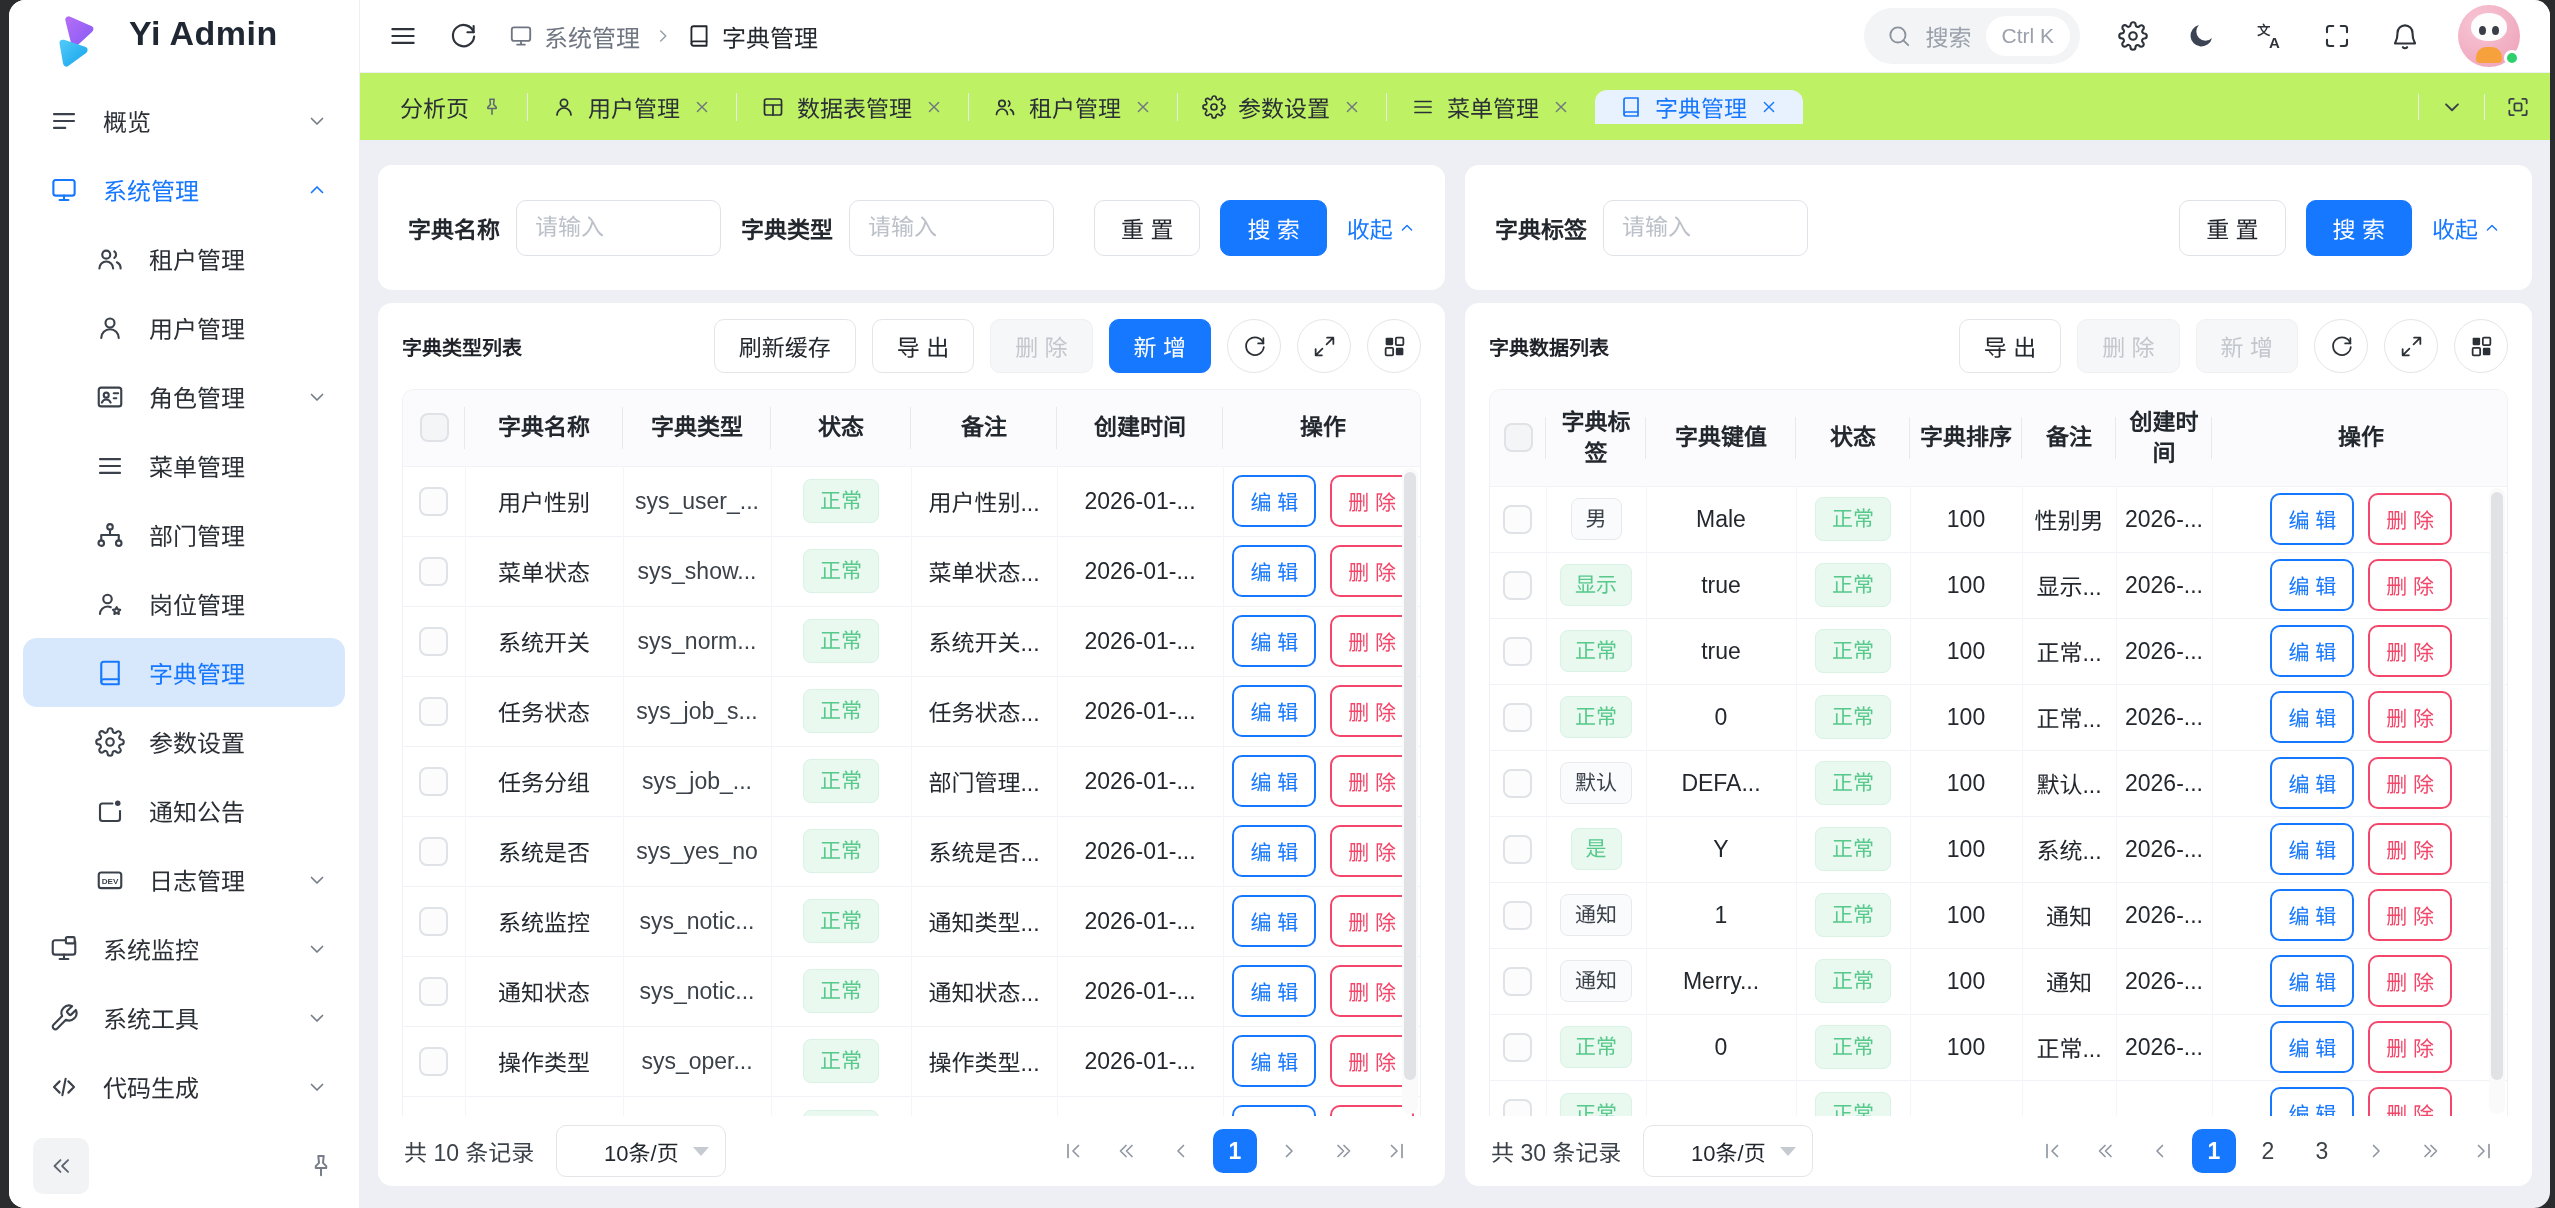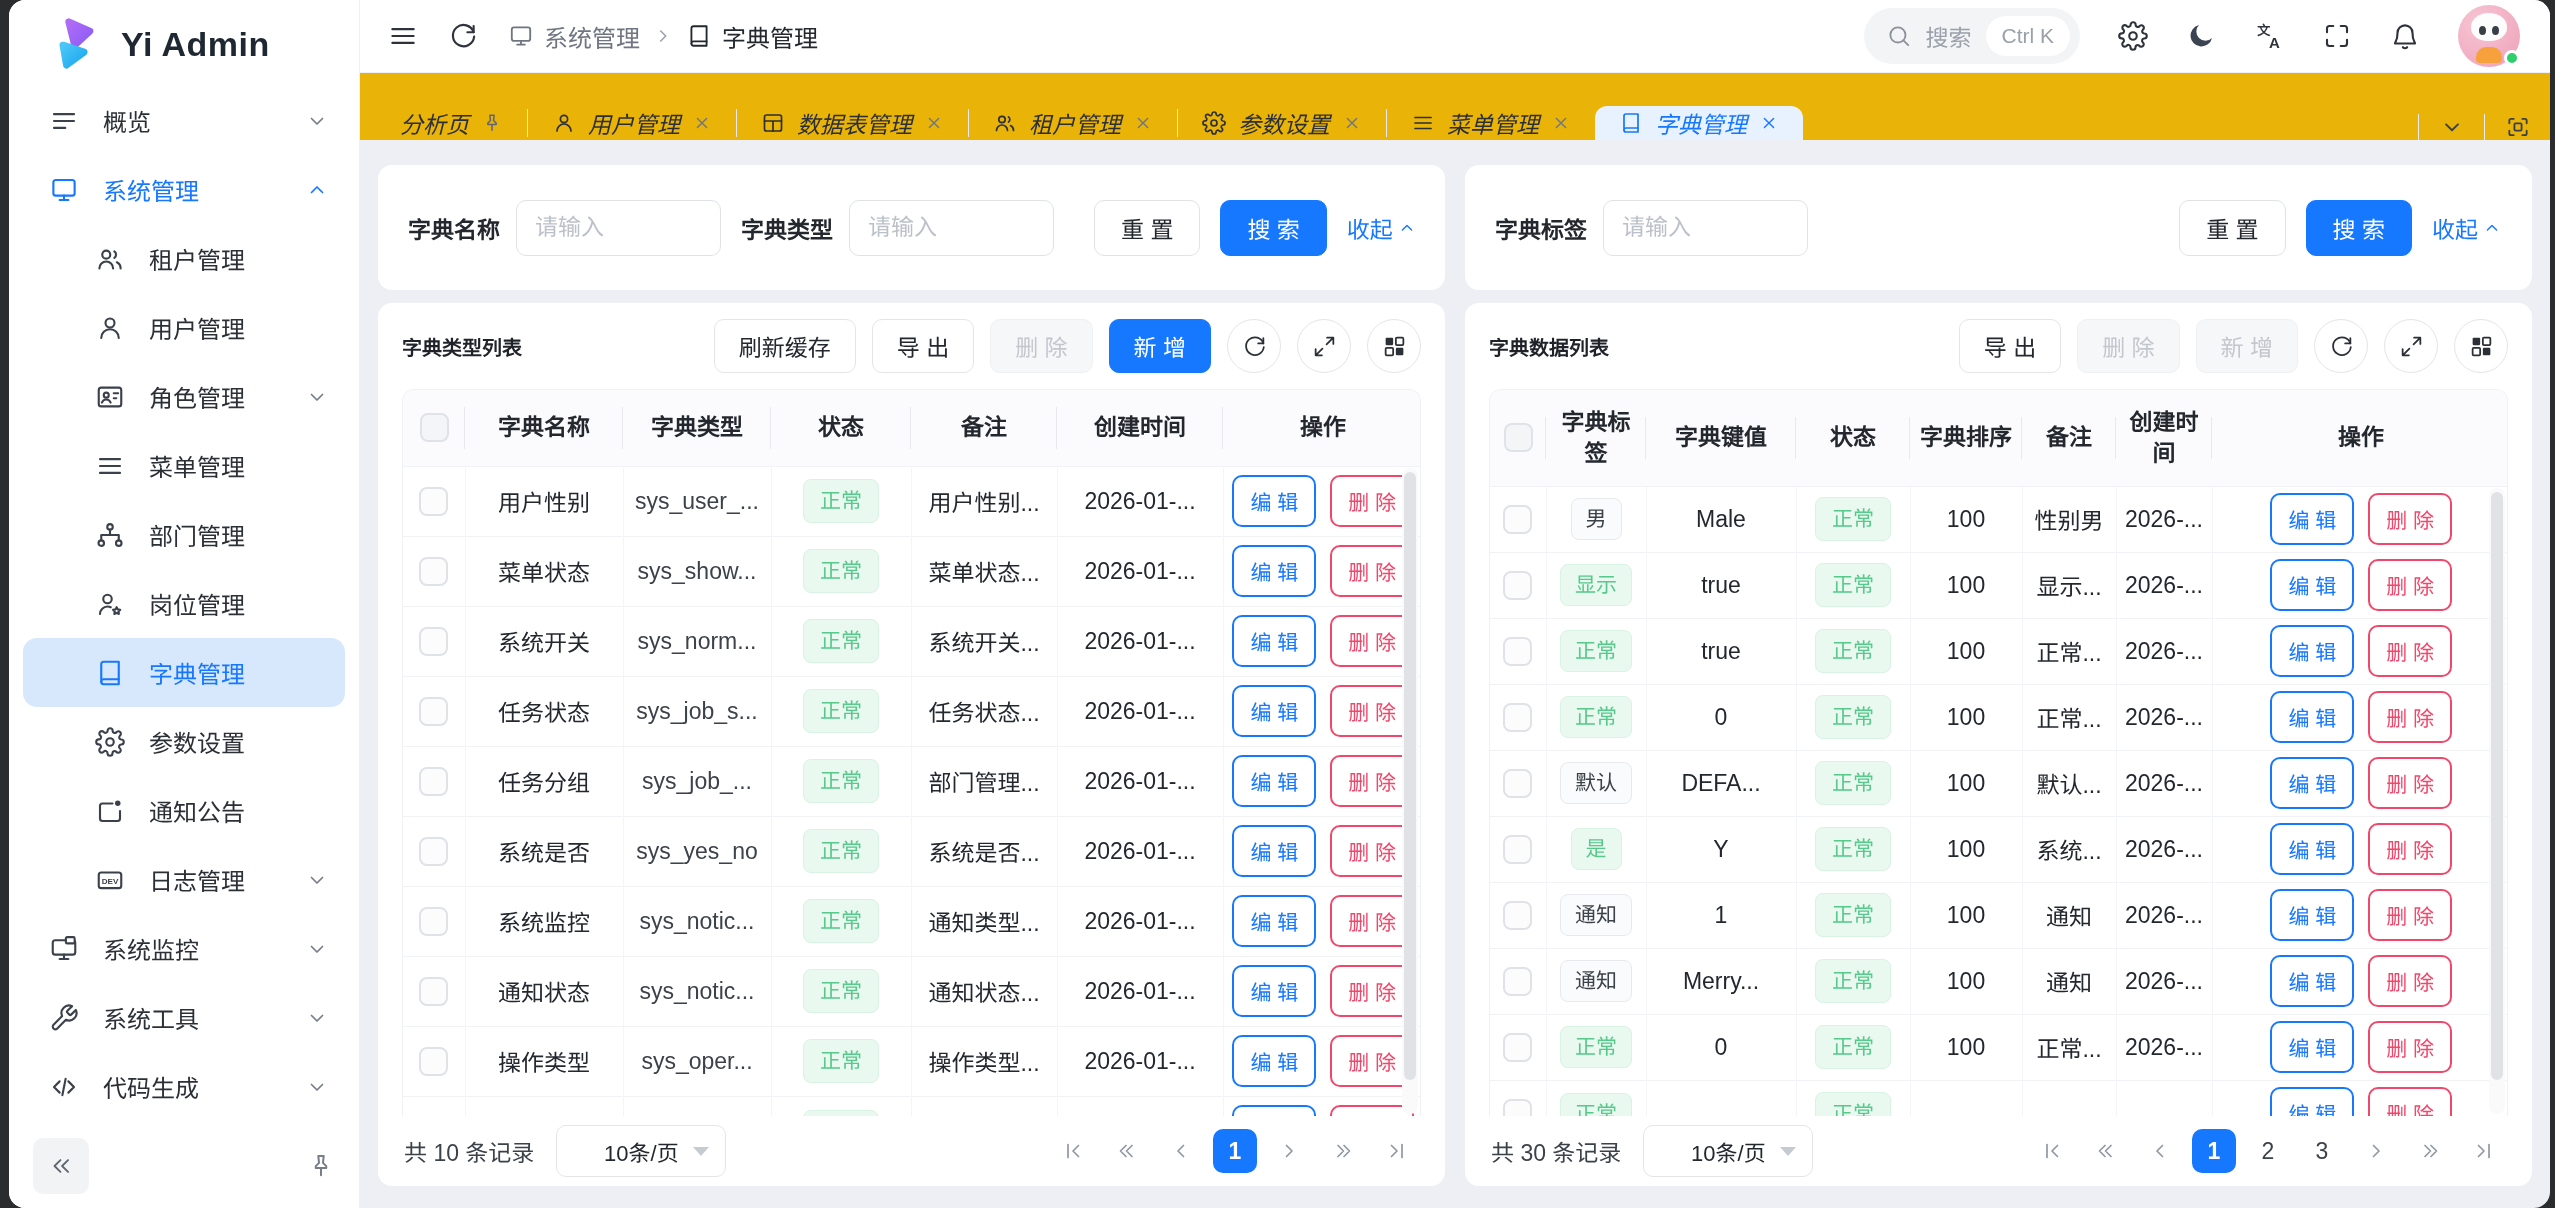--- a/index.html
+++ b/index.html
@@ -7,21 +7,21 @@
   html,body { width:2555px; height:1208px; overflow:hidden; }
   body { background:#2b2c2e; font-family:"Liberation Sans","DejaVu Sans",sans-serif; color:#23272e; }
   .icon { display:inline-flex; flex:none; }
   .icon svg { width:100%; height:100%; display:block; }
 
   .app { position:absolute; left:9px; top:0; right:5px; bottom:0; border-radius:16px; overflow:hidden;
          background:#edeff4; display:flex; }
 
   
   .sidebar { width:351px; flex:none; background:#fff; border-right:1px solid #eef0f3; display:flex; flex-direction:column; }
-  .logo-row { height:82px; display:flex; align-items:center; gap:16px; padding:6px 0 0 40px; flex:none; }
+  .logo-row { height:82px; display:flex; gap:24px; padding:14px 0 0 40px; flex:none; }
   .logo-mark { width:56px; height:56px; }
   .logo-text { font-size:34px; font-weight:700; color:#1f2733; letter-spacing:.5px; }
   .nav { flex:1; padding:4px 14px 0; overflow:hidden; }
   .nav-item { height:69px; display:flex; align-items:center; border-radius:14px; padding:0 16px 0 26px;
               font-size:24px; color:#2b2f36; cursor:pointer; }
   .nav-item .nico { width:30px; height:30px; margin-right:24px; color:#3b414b; }
   .nav-item.child { padding-left:72px; }
   .nav-item .chev { width:24px; height:24px; margin-left:auto; color:#767d88; }
   .nav-item.parent-active, .nav-item.parent-active .nico, .nav-item.parent-active .chev { color:#1677ff; }
   .nav-item.active { background:#d8e8fc; color:#1677ff; }
@@ -53,21 +53,21 @@
             position:relative; cursor:pointer; flex:none; }
   .av-head { position:absolute; left:13px; top:8px; width:36px; height:28px; background:#fdfdfd;
              border-radius:50% 50% 46% 46%; }
   .av-eye { position:absolute; top:13px; width:7px; height:9px; border-radius:50%; background:#3a3f47; }
   .av-eye.l { left:8px; } .av-eye.r { left:21px; }
   .av-body { position:absolute; left:18px; bottom:4px; width:26px; height:16px; background:#f6a13c; border-radius:10px 10px 4px 4px; }
   .av-dot { position:absolute; right:0px; bottom:1px; width:16px; height:16px; border-radius:50%;
             background:#2fcf6b; border:3px solid #fff; }
 
   
-  .tabbar { height:67px; flex:none; background:#eab308; display:flex; align-items:flex-end;font-style:italic; }
+  .tabbar { height:67px; flex:none; background:#bef264; display:flex; align-items:center; }
   .tabs { flex:1; min-width:0; display:flex; align-items:stretch; padding-left:16px; overflow:hidden; }
   .tab { display:flex; align-items:center; gap:12px; padding:0 24px; font-size:23px; color:#2b2f36; cursor:pointer; white-space:nowrap; }
   .tab .icon { width:24px; height:24px; }
   .tab .close { width:20px; height:20px; color:#6f7681; }
   .tab.active { background:#e8f1fe; color:#1677ff; border-radius:12px 12px 0 0; }
   .tab.active .close { color:#1677ff; }
   .tab-sep { width:1px; height:28px; background:#e7e9ec; align-self:center; }
   .tab .pin { width:22px; height:22px; color:#5f6672; }
   .tabbar-right { display:flex; align-items:stretch; flex:none; }
   .tabbar-cell { width:66px; display:flex; align-items:center; justify-content:center; border-left:1px solid #e9ebef; cursor:pointer; }

